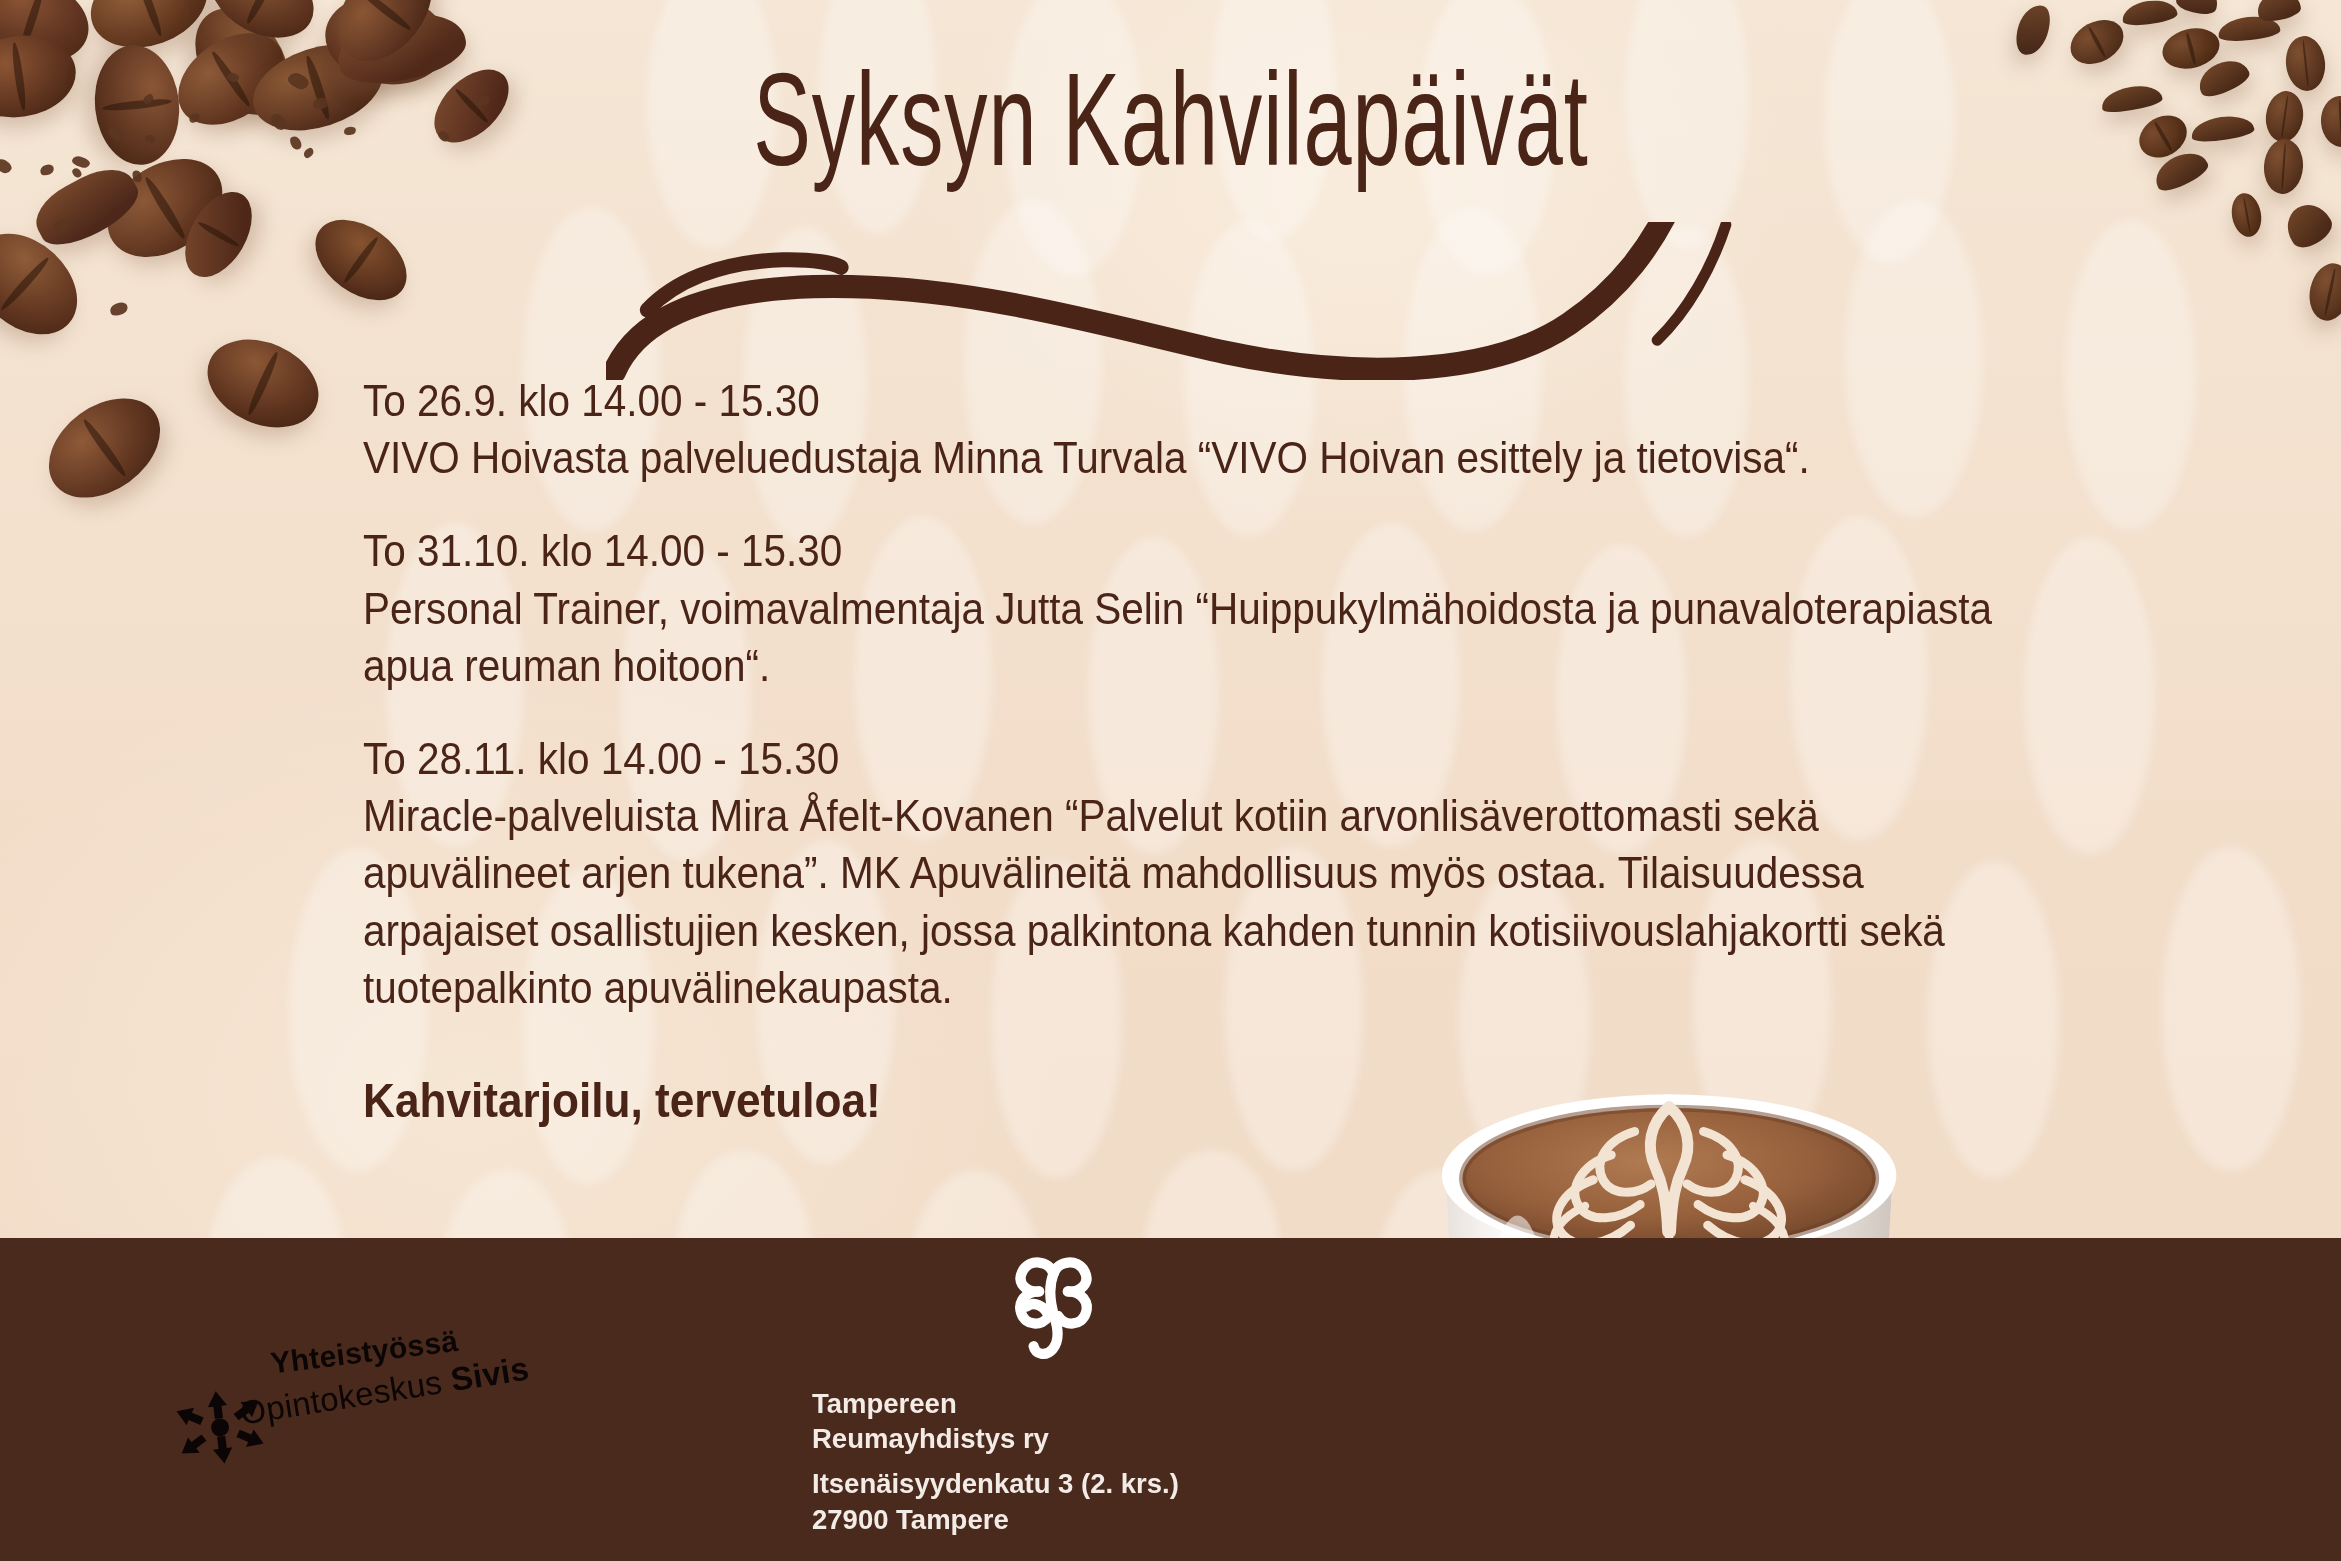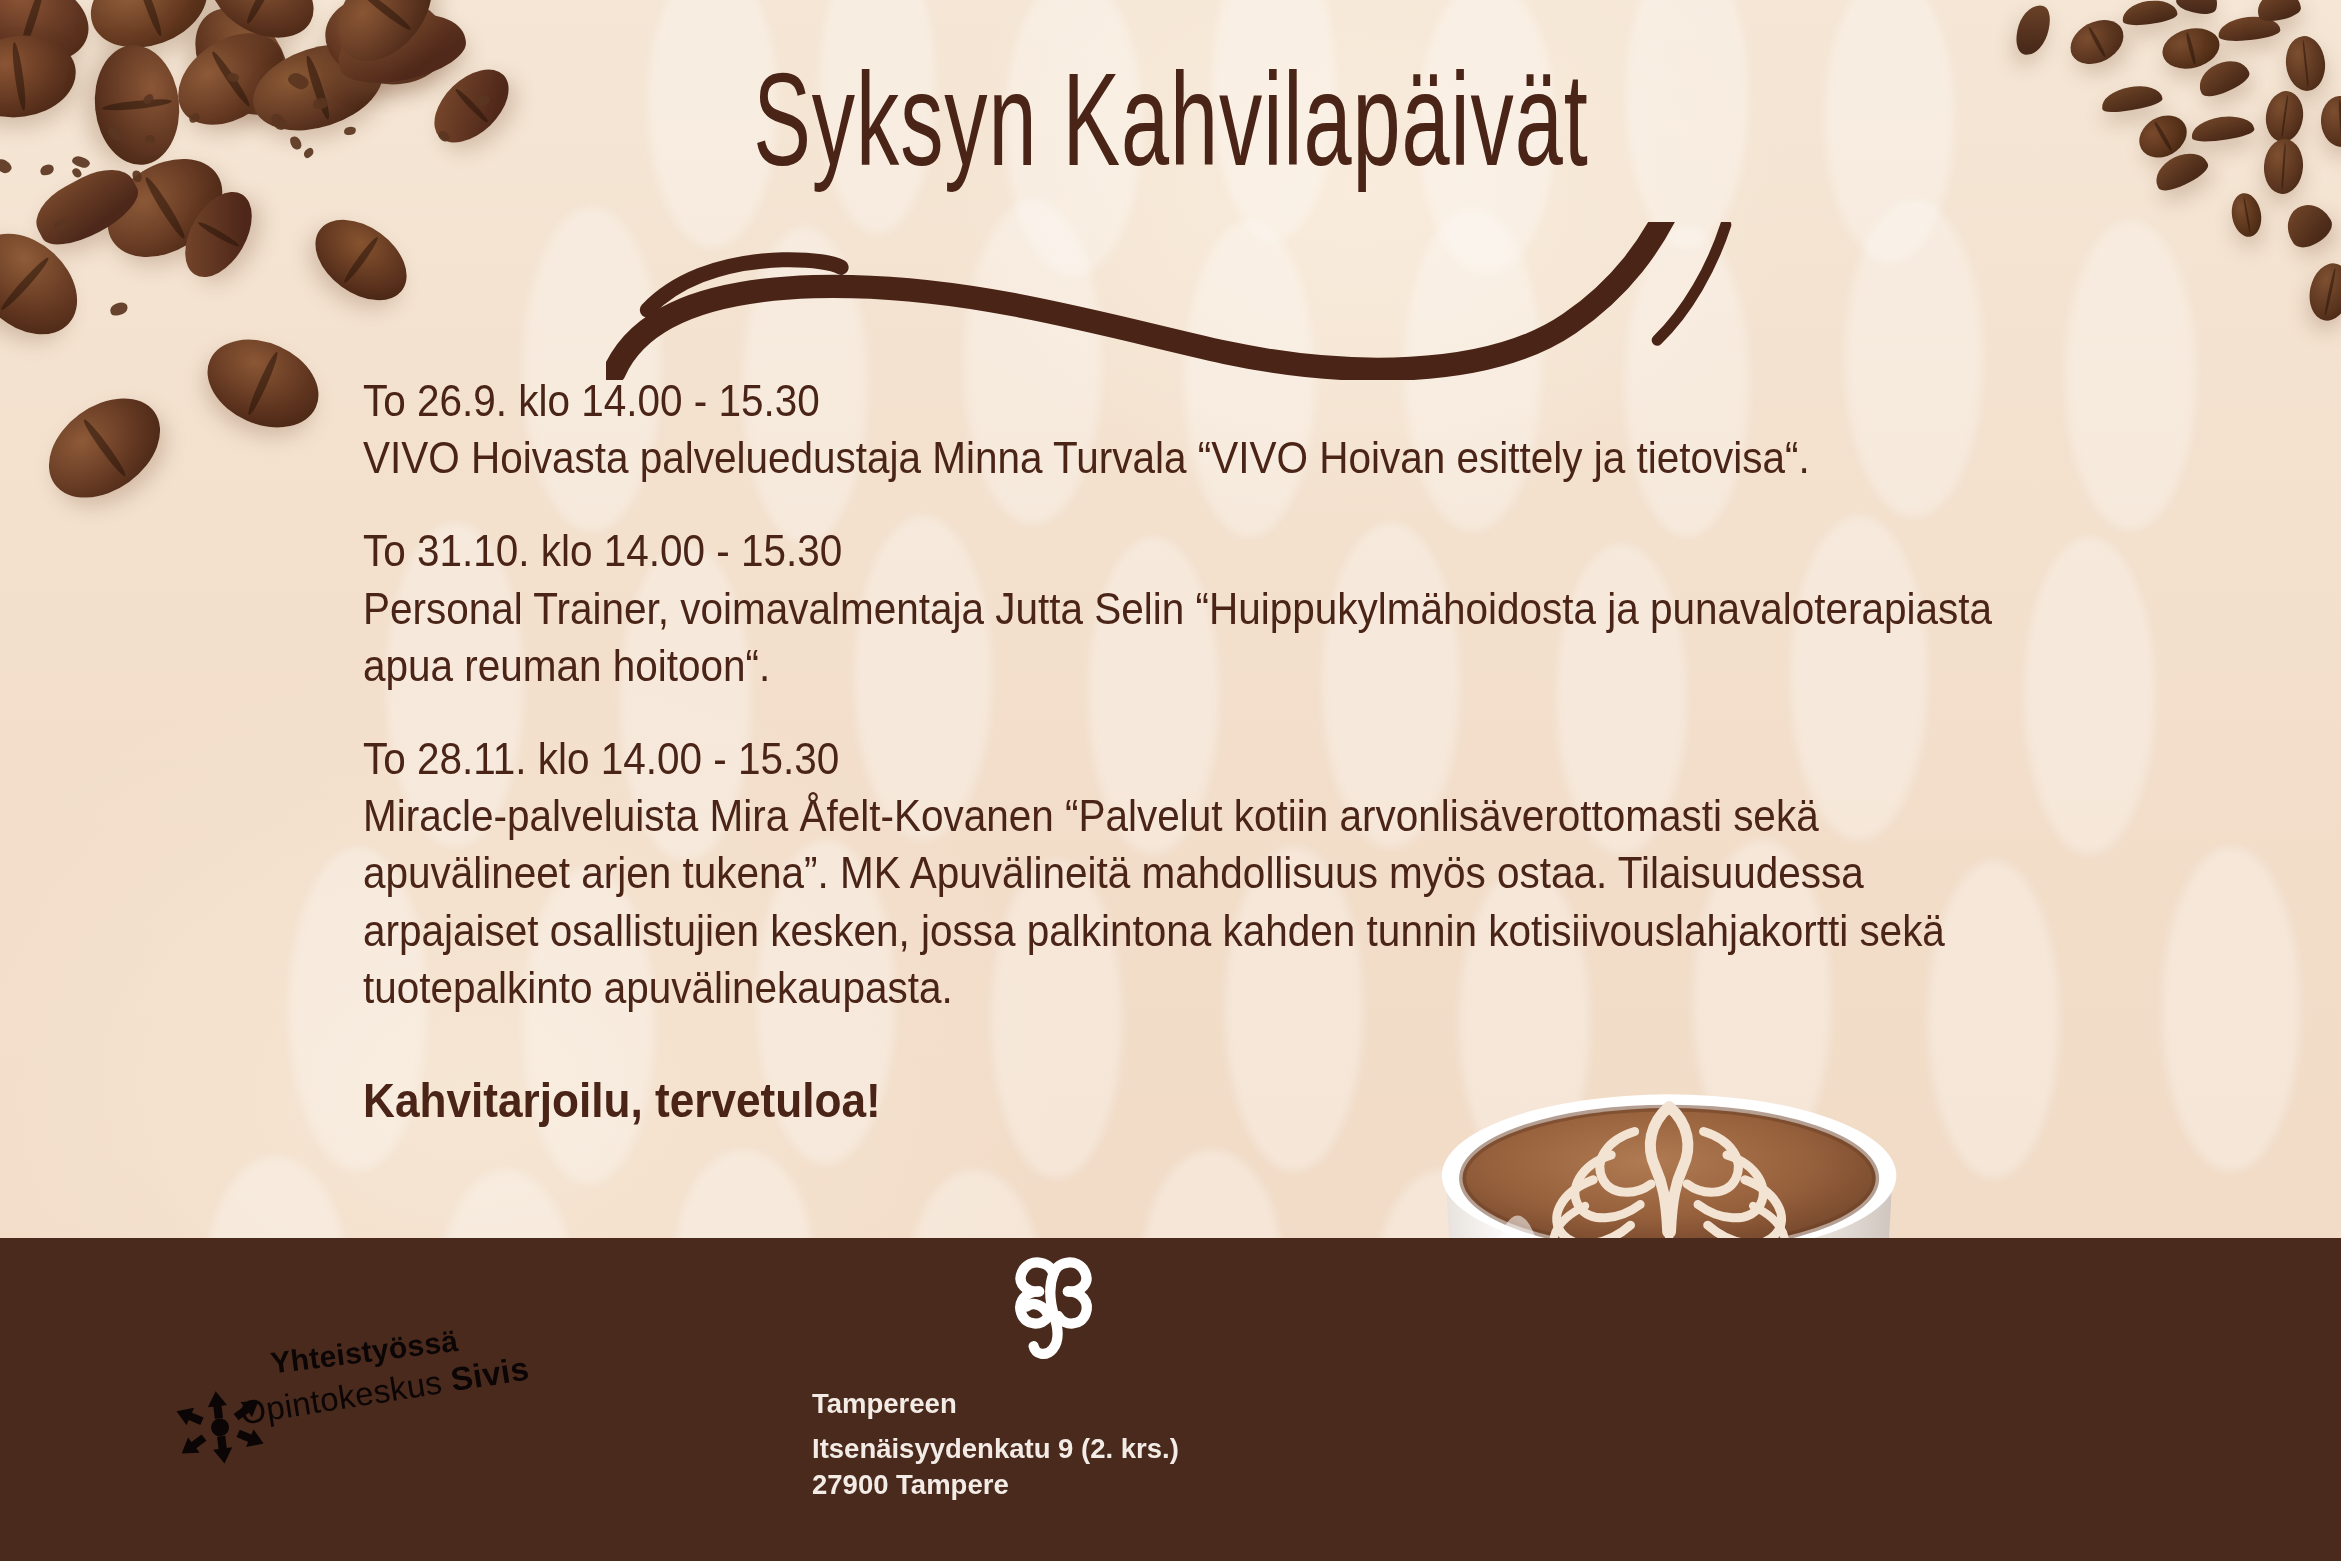--- a/index.html
+++ b/index.html
@@ -456,21 +456,22 @@
         <path d="M65,30 C58,10 30,8 20,26 C10,44 26,58 44,56"></path>
         <path d="M65,30 C72,10 100,8 110,26 C120,44 104,58 86,56"></path>
         <path d="M44,56 C24,56 12,72 18,88 C24,106 48,108 58,92"></path>
         <path d="M86,56 C106,56 118,72 112,88 C106,106 82,108 72,92"></path>
         <path d="M58,92 C52,76 36,70 26,78"></path>
         <path d="M65,30 C58,48 60,72 66,92 C72,110 74,128 64,140 C54,152 38,148 36,136"></path>
       </g>
     </svg>
     <div class="org-name">
       <div>Tampereen</div>
+      <div>Reumayhdistys ry</div>
     </div>
     <div class="org-addr">
-      <div>Itsenäisyydenkatu 9 (2. krs.)</div>
+      <div>Itsenäisyydenkatu 3 (2. krs.)</div>
       <div>27900 Tampere</div>
     </div>
   </div>
 
 </div>
 
 
 </body></html>

